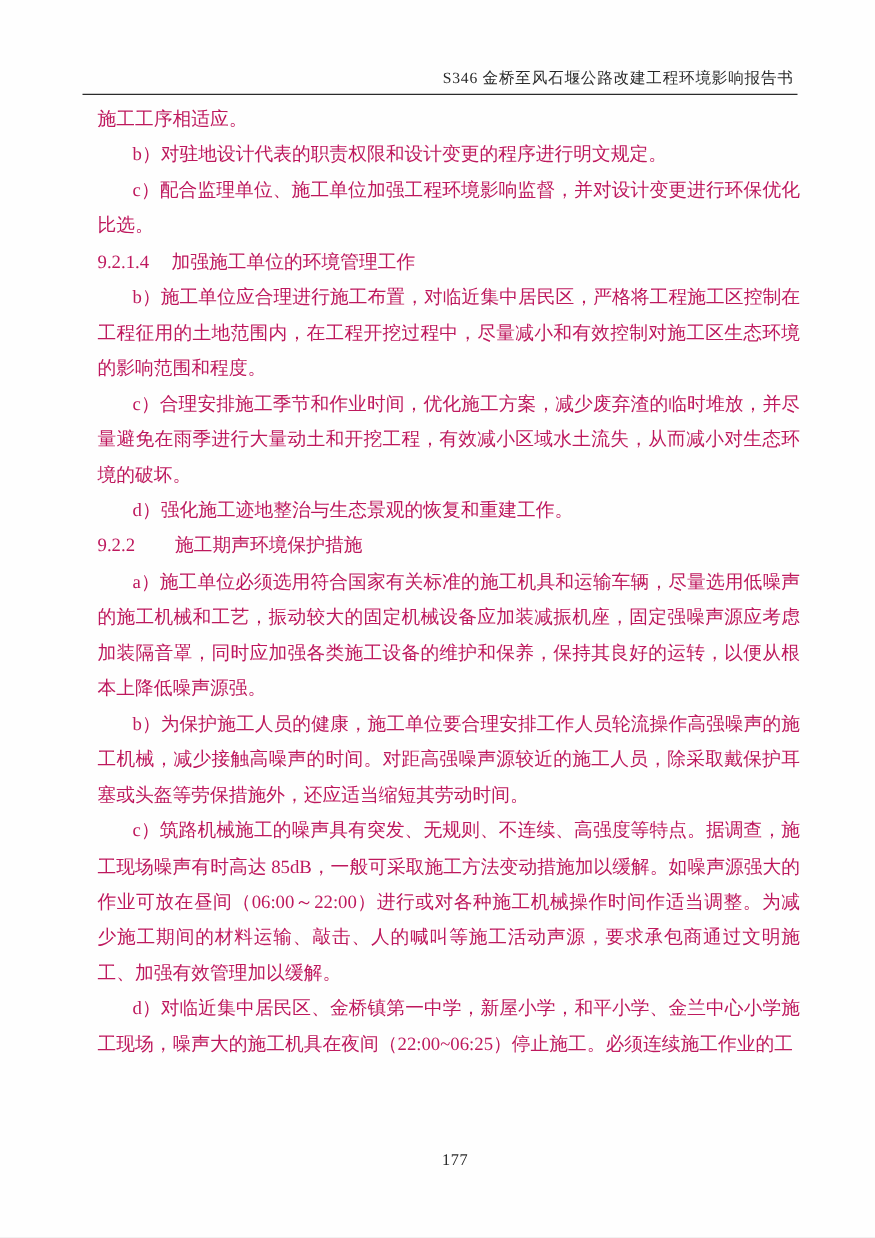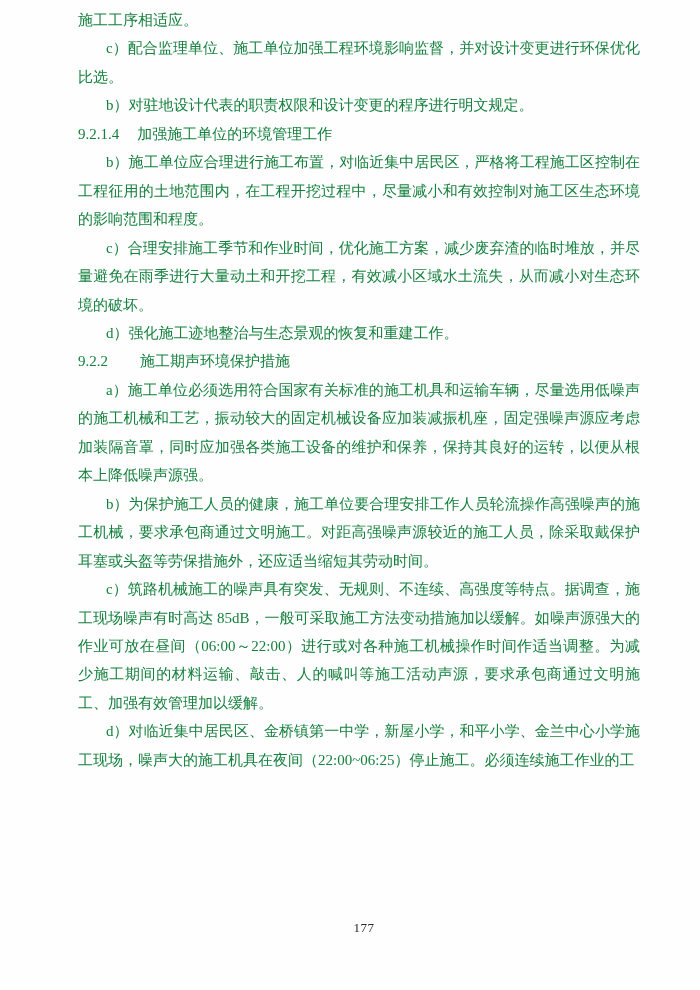--- a/index.html
+++ b/index.html
@@ -34,21 +34,21 @@
   .header-rule {
     height: 0;
     border-bottom: 1.5px solid #2b2b2b;
   }
   
   .content {
     padding: 6px 60px 0 78px;
     font-size: 15px;
     line-height: 28.45px;
     text-align: justify;
-    color: #15803d;
+    color: #be185d;
   }
   .content p {
     margin: 0;
     text-indent: 28px;
   }
   .content p.flush {
     text-indent: 0;
   }
   .heading {
     display: flex;
@@ -71,49 +71,53 @@
     font-size: 13px;
     letter-spacing: 0.5px;
     color: #2a2a2a;
   }
 </style>
 </head>
 <body>
 
 <div class="page">
 
+  <div class="header">
+    <div class="header-title">S346 金桥至风石堰公路改建工程环境影响报告书</div>
+    <div class="header-rule"></div>
+  </div>
 
   <div class="content">
 
     <p class="flush">施工工序相适应。</p>
 
+    <p>b）对驻地设计代表的职责权限和设计变更的程序进行明文规定。</p>
+
     <p>c）配合监理单位、施工单位加强工程环境影响监督，并对设计变更进行环保优化比选。</p>
-
-    <p>b）对驻地设计代表的职责权限和设计变更的程序进行明文规定。</p>
 
     <h4 class="heading h4">
       <span class="num">9.2.1.4</span>
       <span>加强施工单位的环境管理工作</span>
     </h4>
 
 
     <p>b）施工单位应合理进行施工布置，对临近集中居民区，严格将工程施工区控制在工程征用的土地范围内，在工程开挖过程中，尽量减小和有效控制对施工区生态环境的影响范围和程度。</p>
 
     <p>c）合理安排施工季节和作业时间，优化施工方案，减少废弃渣的临时堆放，并尽量避免在雨季进行大量动土和开挖工程，有效减小区域水土流失，从而减小对生态环境的破坏。</p>
 
     <p>d）强化施工迹地整治与生态景观的恢复和重建工作。</p>
 
     <h3 class="heading h3">
       <span class="num">9.2.2</span>
       <span>施工期声环境保护措施</span>
     </h3>
 
     <p>a）施工单位必须选用符合国家有关标准的施工机具和运输车辆，尽量选用低噪声的施工机械和工艺，振动较大的固定机械设备应加装减振机座，固定强噪声源应考虑加装隔音罩，同时应加强各类施工设备的维护和保养，保持其良好的运转，以便从根本上降低噪声源强。</p>
 
-    <p>b）为保护施工人员的健康，施工单位要合理安排工作人员轮流操作高强噪声的施工机械，要求承包商通过文明施工。对距高强噪声源较近的施工人员，除采取戴保护耳塞或头盔等劳保措施外，还应适当缩短其劳动时间。</p>
+    <p>b）为保护施工人员的健康，施工单位要合理安排工作人员轮流操作高强噪声的施工机械，减少接触高噪声的时间。对距高强噪声源较近的施工人员，除采取戴保护耳塞或头盔等劳保措施外，还应适当缩短其劳动时间。</p>
 
     <p>c）筑路机械施工的噪声具有突发、无规则、不连续、高强度等特点。据调查，施工现场噪声有时高达 85dB，一般可采取施工方法变动措施加以缓解。如噪声源强大的作业可放在昼间（06:00～22:00）进行或对各种施工机械操作时间作适当调整。为减少施工期间的材料运输、敲击、人的喊叫等施工活动声源，要求承包商通过文明施工、加强有效管理加以缓解。</p>
 
     <p>d）对临近集中居民区、金桥镇第一中学，新屋小学，和平小学、金兰中心小学施工现场，噪声大的施工机具在夜间（22:00~06:25）停止施工。必须连续施工作业的工</p>
 
   </div>
 
   <div class="page-number">177</div>
 
 </div>

